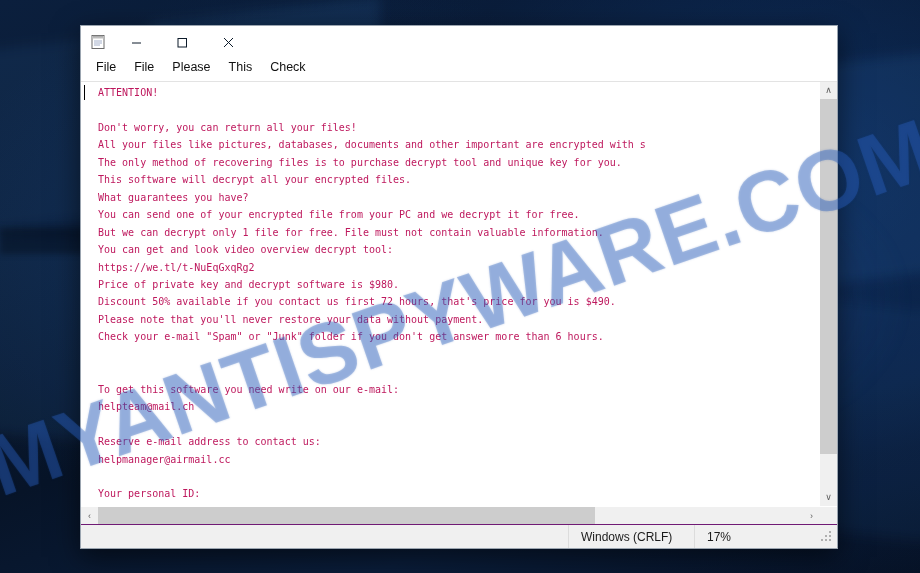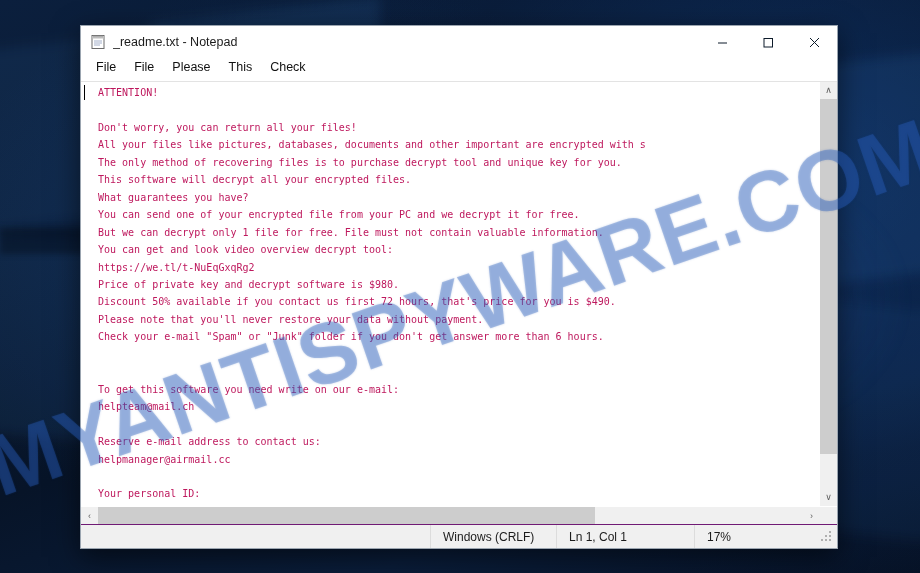--- a/index.html
+++ b/index.html
@@ -304,21 +304,20 @@
             <line x1="10" y1="1.2" x2="10" y2="3.4"></line>
             <line x1="12" y1="1.2" x2="12" y2="3.4"></line>
           </g>
           <g stroke="#9aa7c4" stroke-width="0.9">
             <line x1="4" y1="7" x2="12" y2="7"></line>
             <line x1="4" y1="9" x2="12" y2="9"></line>
             <line x1="4" y1="11" x2="10" y2="11"></line>
           </g>
         </svg>
       </span>
-      <span id="title-text">_readme.txt - Notepad</span>
       <div class="win-btns">
         <div class="win-btn">
           <svg width="11" height="11" viewBox="0 0 11 11">
               <line x1="1" y1="6" x2="10" y2="6" stroke="#0d1b2a" stroke-width="1"></line>
             </svg>
         </div>
         <div class="win-btn">
           <svg width="11" height="11" viewBox="0 0 11 11">
               <rect x="1" y="1.5" width="8.5" height="8.5" fill="none" stroke="#0d1b2a" stroke-width="1"></rect>
             </svg>
@@ -387,21 +386,20 @@
           <div id="hthumb"></div>
         </div>
         <div class="hsb-arrow">›</div>
         <div id="hcorner"></div>
       </div>
     </div>
 
     <div id="status-bar">
       <div class="status-cell" id="status-spacer"></div>
       <div class="status-cell" id="status-eol">Windows (CRLF)</div>
-      <div class="status-cell" id="status-pos">Ln 1, Col 1</div>
       <div class="status-cell" id="status-zoom">17%</div>
       <div id="grip">
         <span style="left:12px; top:14px;"></span>
         <span style="left:8px;  top:14px;"></span>
         <span style="left:12px; top:10px;"></span>
         <span style="left:12px; top:6px;"></span>
         <span style="left:8px;  top:10px;"></span>
         <span style="left:4px;  top:14px;"></span>
       </div>
     </div>

